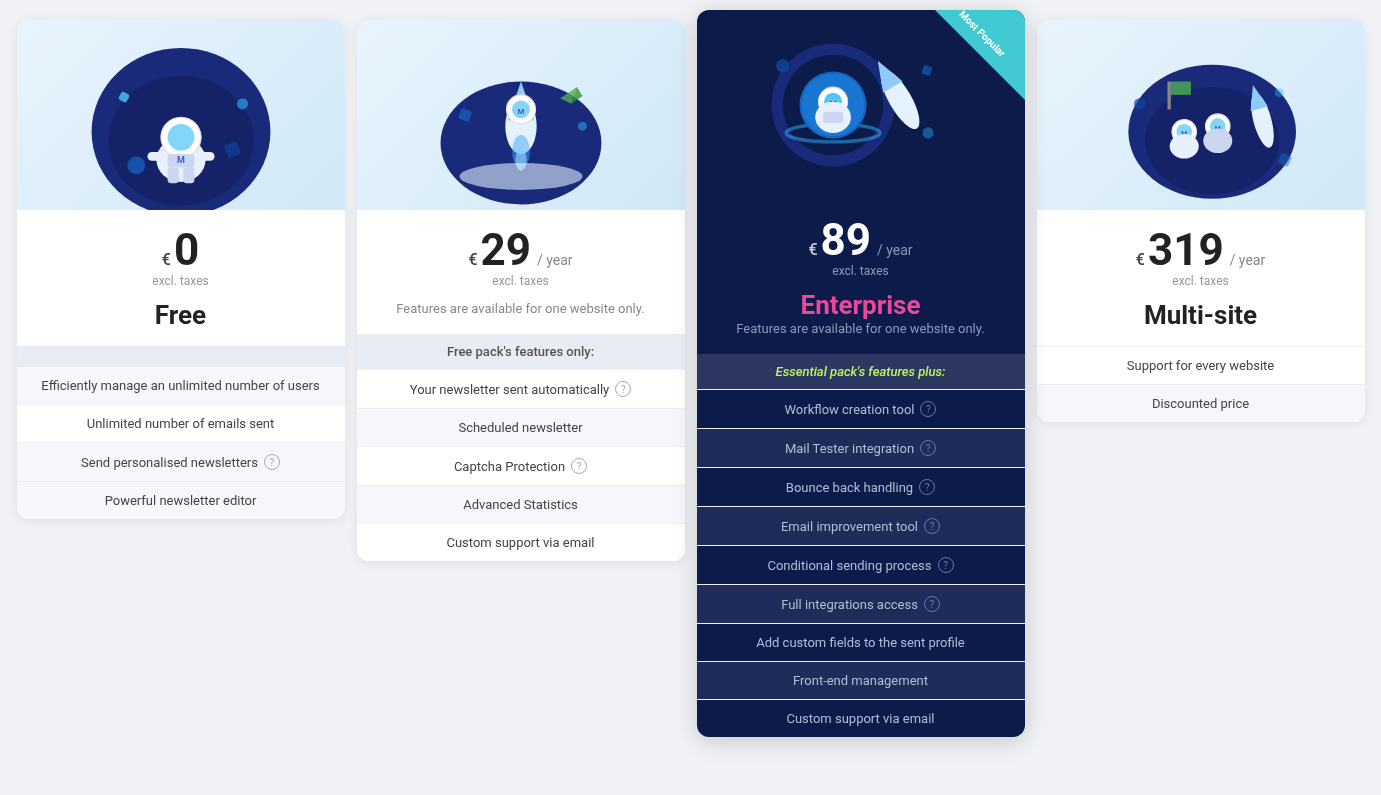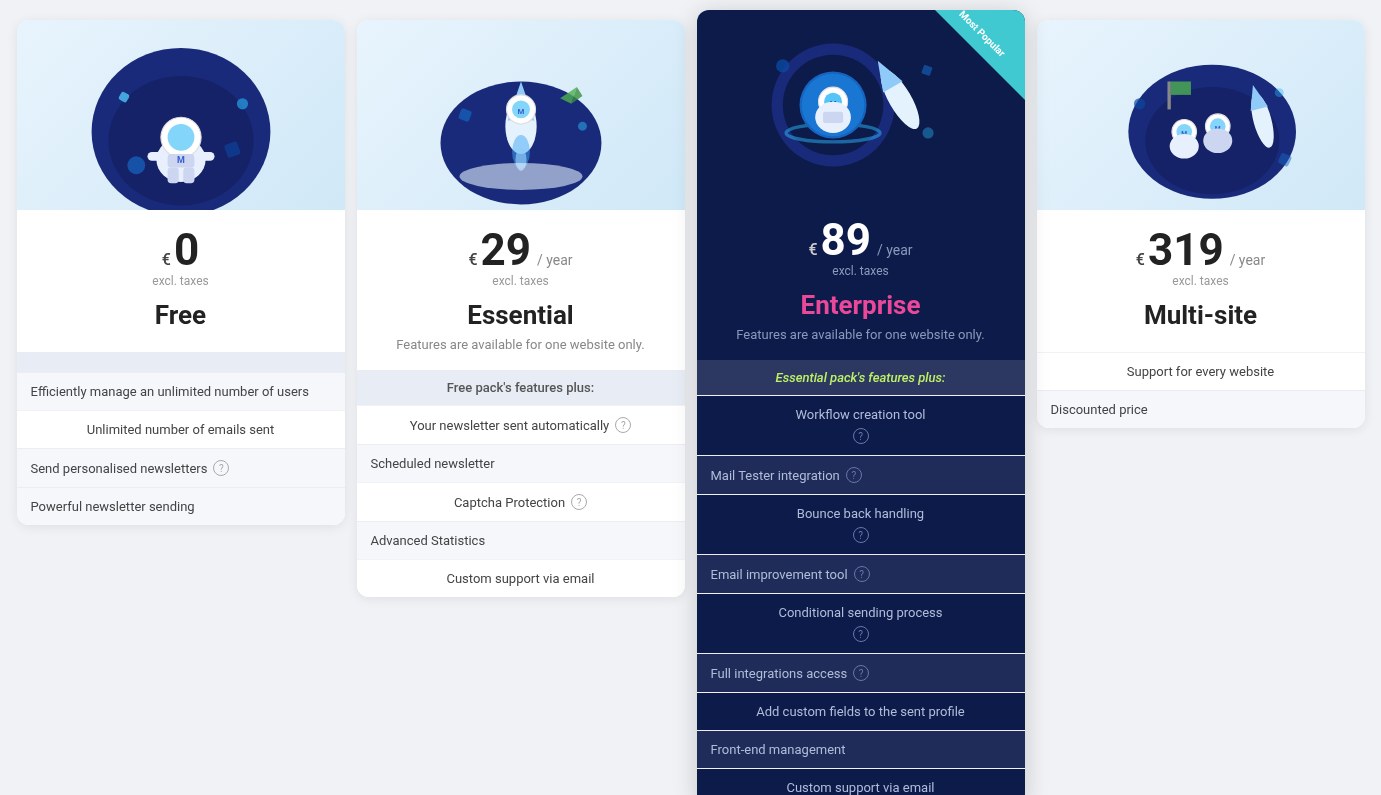--- a/index.html
+++ b/index.html
@@ -37,21 +37,20 @@
     }
     .plan-card.featured .feature-item,
     .plan-card.featured .feature-item-alt {
       color: #b0bcd8;
     }
     .plan-card.featured .feature-item-alt {
       background: rgba(255,255,255,0.08);
     }
     .plan-card.featured .feature-item {
       background: transparent;
-      flex-direction: column;
     }
     .plan-card.featured .price-amount,
     .plan-card.featured .plan-name {
       color: #fff;
     }
     .plan-card.featured .excl-taxes {
       color: #8899bb;
     }
     .plan-card.featured .plan-subtitle {
       color: #8899bb;
@@ -143,21 +142,21 @@
     }
     .excl-taxes {
       font-size: 12px;
       color: #999;
       margin-bottom: 12px;
     }
     .plan-name {
       font-size: 26px;
       font-weight: 700;
       color: #222;
-      margin-bottom: 6px;
+      margin-bottom: 0;
     }
     .plan-card:not(.featured) .plan-name {
       color: #222;
     }
     .plan-card.featured .plan-name {
       color: #ec4899;
     }
     .plan-subtitle {
       font-size: 13px;
       color: #888;
@@ -190,20 +189,21 @@
     }
     .feature-item-alt {
       padding: 11px 14px;
       font-size: 13px;
       color: #444;
       text-align: center;
       background: #f5f7fb;
       border-top: 1px solid #ebedf2;
       display: flex;
       align-items: center;
+      justify-content: center;
       gap: 6px;
       min-height: 38px;
     }
     .help-icon {
       display: inline-flex;
       align-items: center;
       justify-content: center;
       width: 16px;
       height: 16px;
       border-radius: 50%;
@@ -270,21 +270,21 @@
       <span>Efficiently manage an unlimited number of users</span>
     </div>
         <div class="feature-item">
       <span>Unlimited number of emails sent</span>
     </div>
         <div class="feature-item-alt">
       <span>Send personalised newsletters</span>
           <span class="help-icon">?</span>
     </div>
         <div class="feature-item-alt">
-      <span>Powerful newsletter sending</span>
+      <span>Powerful newsletter editor</span>
     </div>
     </div>
   </div>
     <div class="plan-card">
 
     <div class="plan-image">
       <svg viewBox="0 0 200 170" xmlns="http://www.w3.org/2000/svg" class="illus-svg">
       <ellipse cx="100" cy="110" rx="72" ry="55" fill="#1a2a7a"></ellipse>
 
       <ellipse cx="100" cy="95" rx="14" ry="25" fill="#e3f2fd"></ellipse>
@@ -307,25 +307,24 @@
       <ellipse cx="100" cy="140" rx="55" ry="12" fill="#e3f2fd" opacity="0.6"></ellipse>
     </svg>
     </div>
     <div class="plan-header">
       <div class="price-row">
         <span class="currency-symbol">€</span>
         <span class="price-amount">29</span>
         <span class="price-period">/ year</span>
       </div>
       <div class="excl-taxes">excl. taxes</div>
-      <div class="plan-name">Essential</div>
       <div class="plan-subtitle">Features are available for one website only.</div>
     </div>
     <div class="features-list">
-      <div class="section-header">Free pack's features plus:</div>
+      <div class="section-header">Free pack's features only:</div>
         <div class="feature-item">
       <span>Your newsletter sent automatically</span>
           <span class="help-icon">?</span>
     </div>
         <div class="feature-item-alt">
       <span>Scheduled newsletter</span>
     </div>
         <div class="feature-item">
       <span>Captcha Protection</span>
           <span class="help-icon">?</span>

